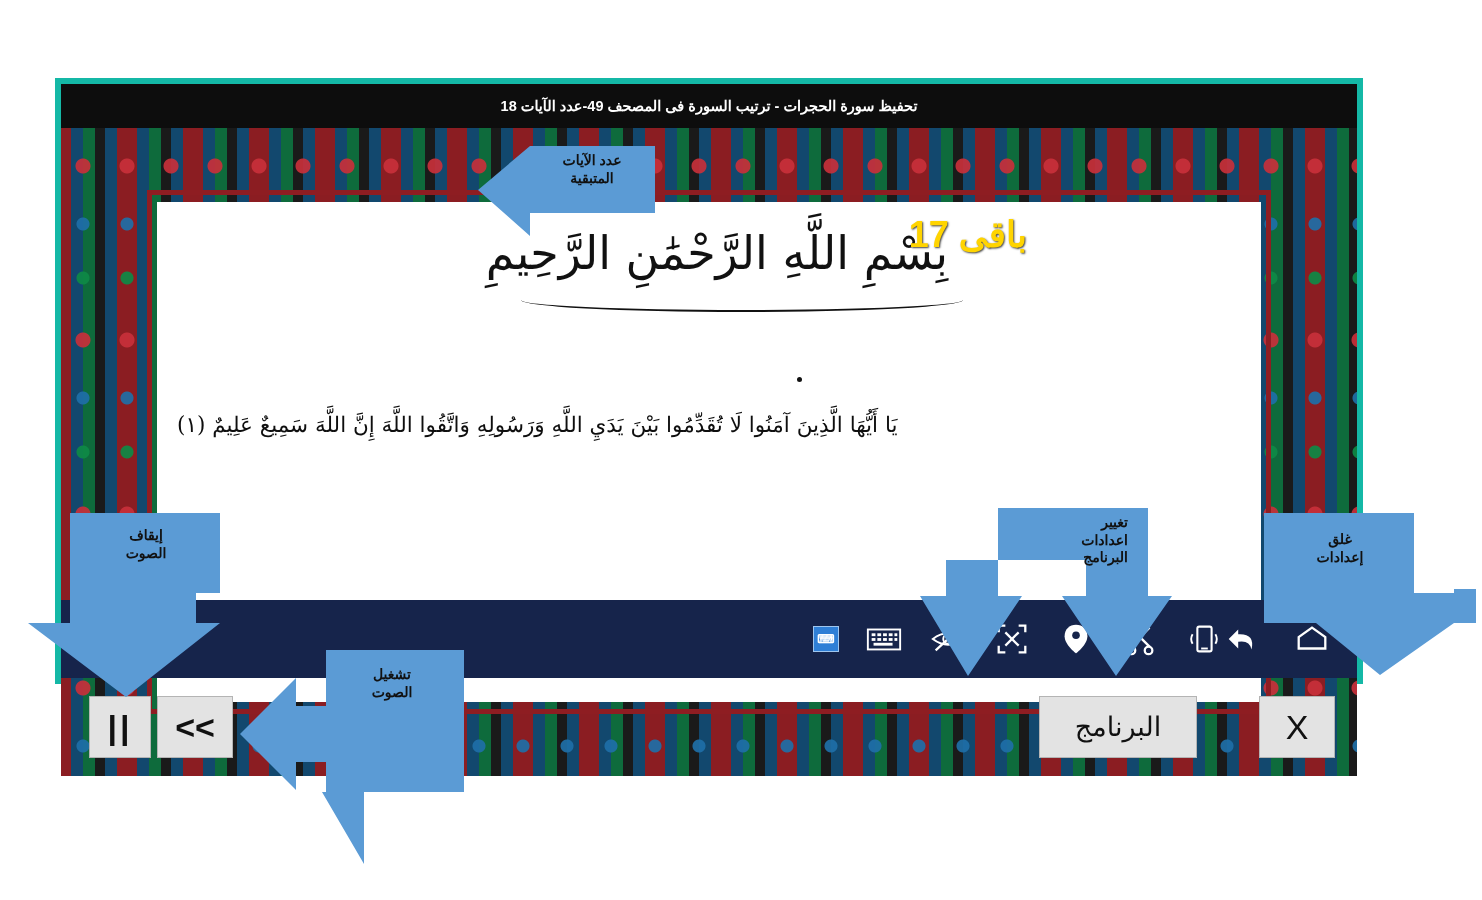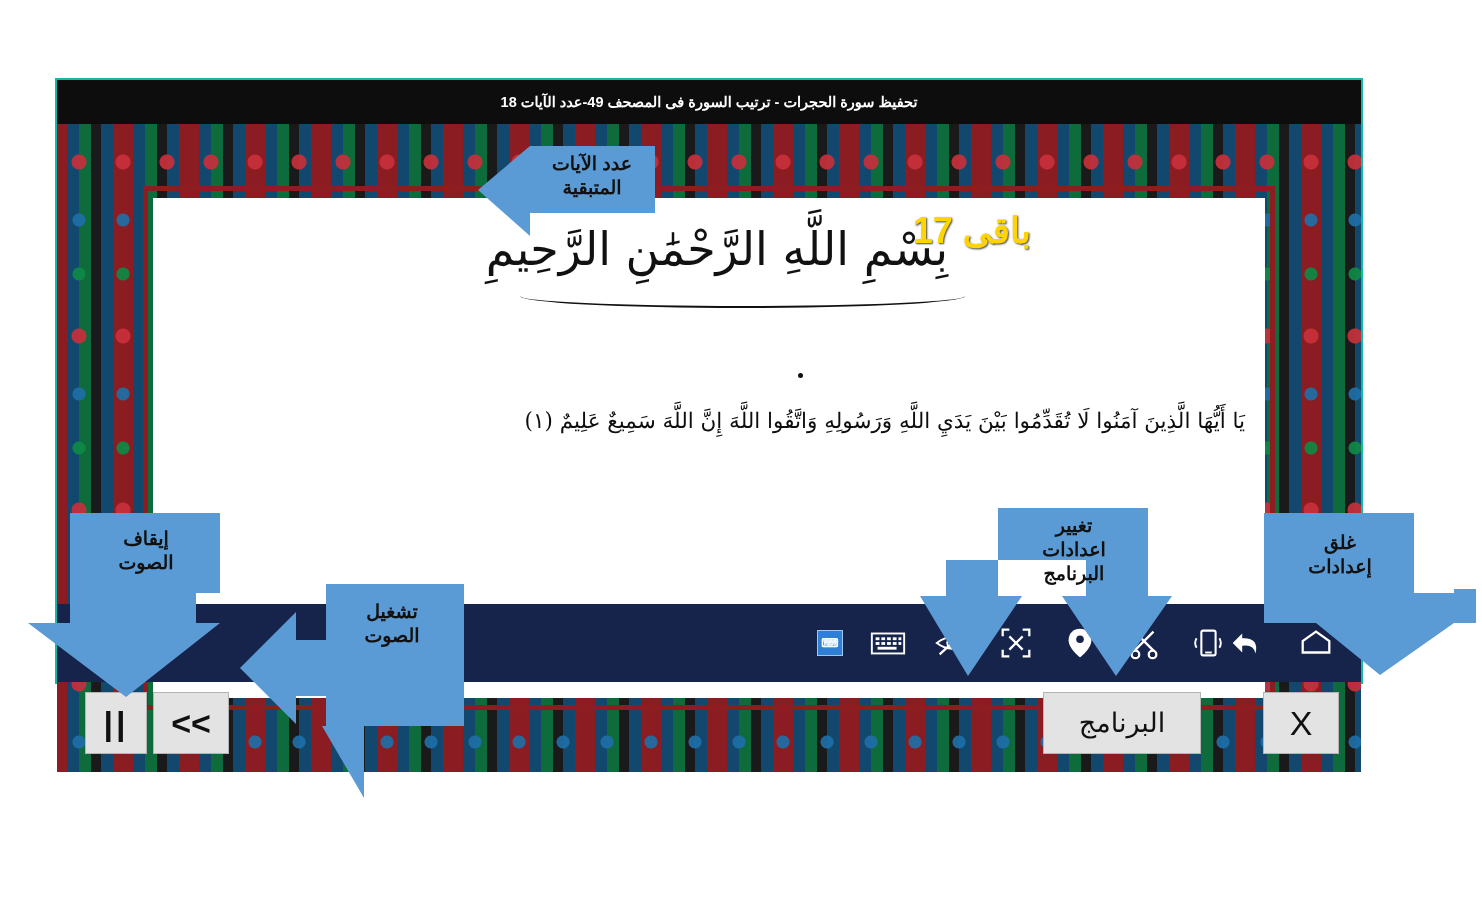--- a/index.html
+++ b/index.html
@@ -18,21 +18,21 @@
   }
 
   
   .device {
     position: absolute;
     left: 55px;
     top: 78px;
     width: 1308px;
     height: 606px;
     background: #0b1b3a;
-    border: 2px solid #14b8a6;
+    border: 6px solid #14b8a6;
     box-sizing: border-box;
   }
 
   
   .titlebar {
     position: absolute;
     left: 0;
     top: 0;
     width: 100%;
     height: 44px;
@@ -147,21 +147,21 @@
     left: 58%;
     top: 175px;
     width: 5px; height: 5px;
     background: #111;
     border-radius: 50%;
   }
   .ayah-text {
     position: absolute;
     left: 20px; right: 20px;
     top: 205px;
-    text-align: right;
+    text-align: left;
     font-family: "DejaVu Serif", serif;
     font-size: 21.5px;
     line-height: 1.7;
     color: #0e0e0e;
     direction: rtl;
     white-space: nowrap;
   }
 
   
   .btn {
@@ -224,21 +224,21 @@
     z-index: 30;
     color: #0b0b0b;
     font-weight: bold;
     direction: rtl;
   }
   .callout .label {
     position: absolute;
     background: transparent;
     text-align: center;
     line-height: 1.25;
-    font-size: 19px;
+    font-size: 14px;
     color: #111111;
     white-space: pre-line;
   }
   .arrow-svg { display: block; }
 </style>
 </head>
 <body>
 
 <div id="root">
 
@@ -358,33 +358,33 @@
   </div>
 
   <div class="callout" style="left:8px; top:505px; width:220px; height:200px;">
     <svg class="arrow-svg" width="220" height="200" viewBox="0 0 220 200">
       <path d="M62 8 L212 8 L212 88 L188 88 L188 118 L212 118 L118 192 L20 118 L62 118 L62 8 Z" fill="#5b9bd5"></path>
     </svg>
     <span class="label" style="left:70px; top:22px; width:136px;">إيقاف
 الصوت</span>
   </div>
 
-  <div class="callout" style="left:236px; top:576px; width:230px; height:230px;">
+  <div class="callout" style="left:236px; top:642px; width:230px; height:230px;">
     <svg class="arrow-svg" width="230" height="230" viewBox="0 0 230 230">
       <path d="M90 8 L228 8 L228 150 L128 150 L128 222 L86 150 L90 150 L90 120 L60 120 L60 148 L4 92 L60 36 L60 64 L90 64 Z" fill="#5b9bd5"></path>
     </svg>
     <span class="label" style="left:96px; top:24px; width:120px;">تشغيل
 الصوت</span>
   </div>
 
   <div class="callout" style="left:920px; top:500px; width:270px; height:200px;">
     <svg class="arrow-svg" width="270" height="200" viewBox="0 0 270 200">
       <path d="M78 8 L228 8 L228 96 L252 96 L196 176 L142 96 L166 96 L166 60 L78 60 L78 96 L102 96 L48 176 L0 96 L26 96 L26 60 L78 60 Z" fill="#5b9bd5"></path>
     </svg>
-    <span class="label" style="left:88px; top:14px; width:132px;">تغيير
+    <span class="label" style="left:76px; top:14px; width:132px;text-align:right;">تغيير
 اعدادات
 البرنامج</span>
   </div>
 
   <div class="callout" style="left:1258px; top:505px; width:222px; height:180px;">
     <svg class="arrow-svg" width="222" height="180" viewBox="0 0 222 180">
       <path d="M6 8 L156 8 L156 88 L196 88 L196 84 L218 84 L218 118 L196 118 L122 170 L58 118 L6 118 Z" fill="#5b9bd5"></path>
     </svg>
     <span class="label" style="left:14px; top:26px; width:136px;">غلق
 إعدادات</span>

